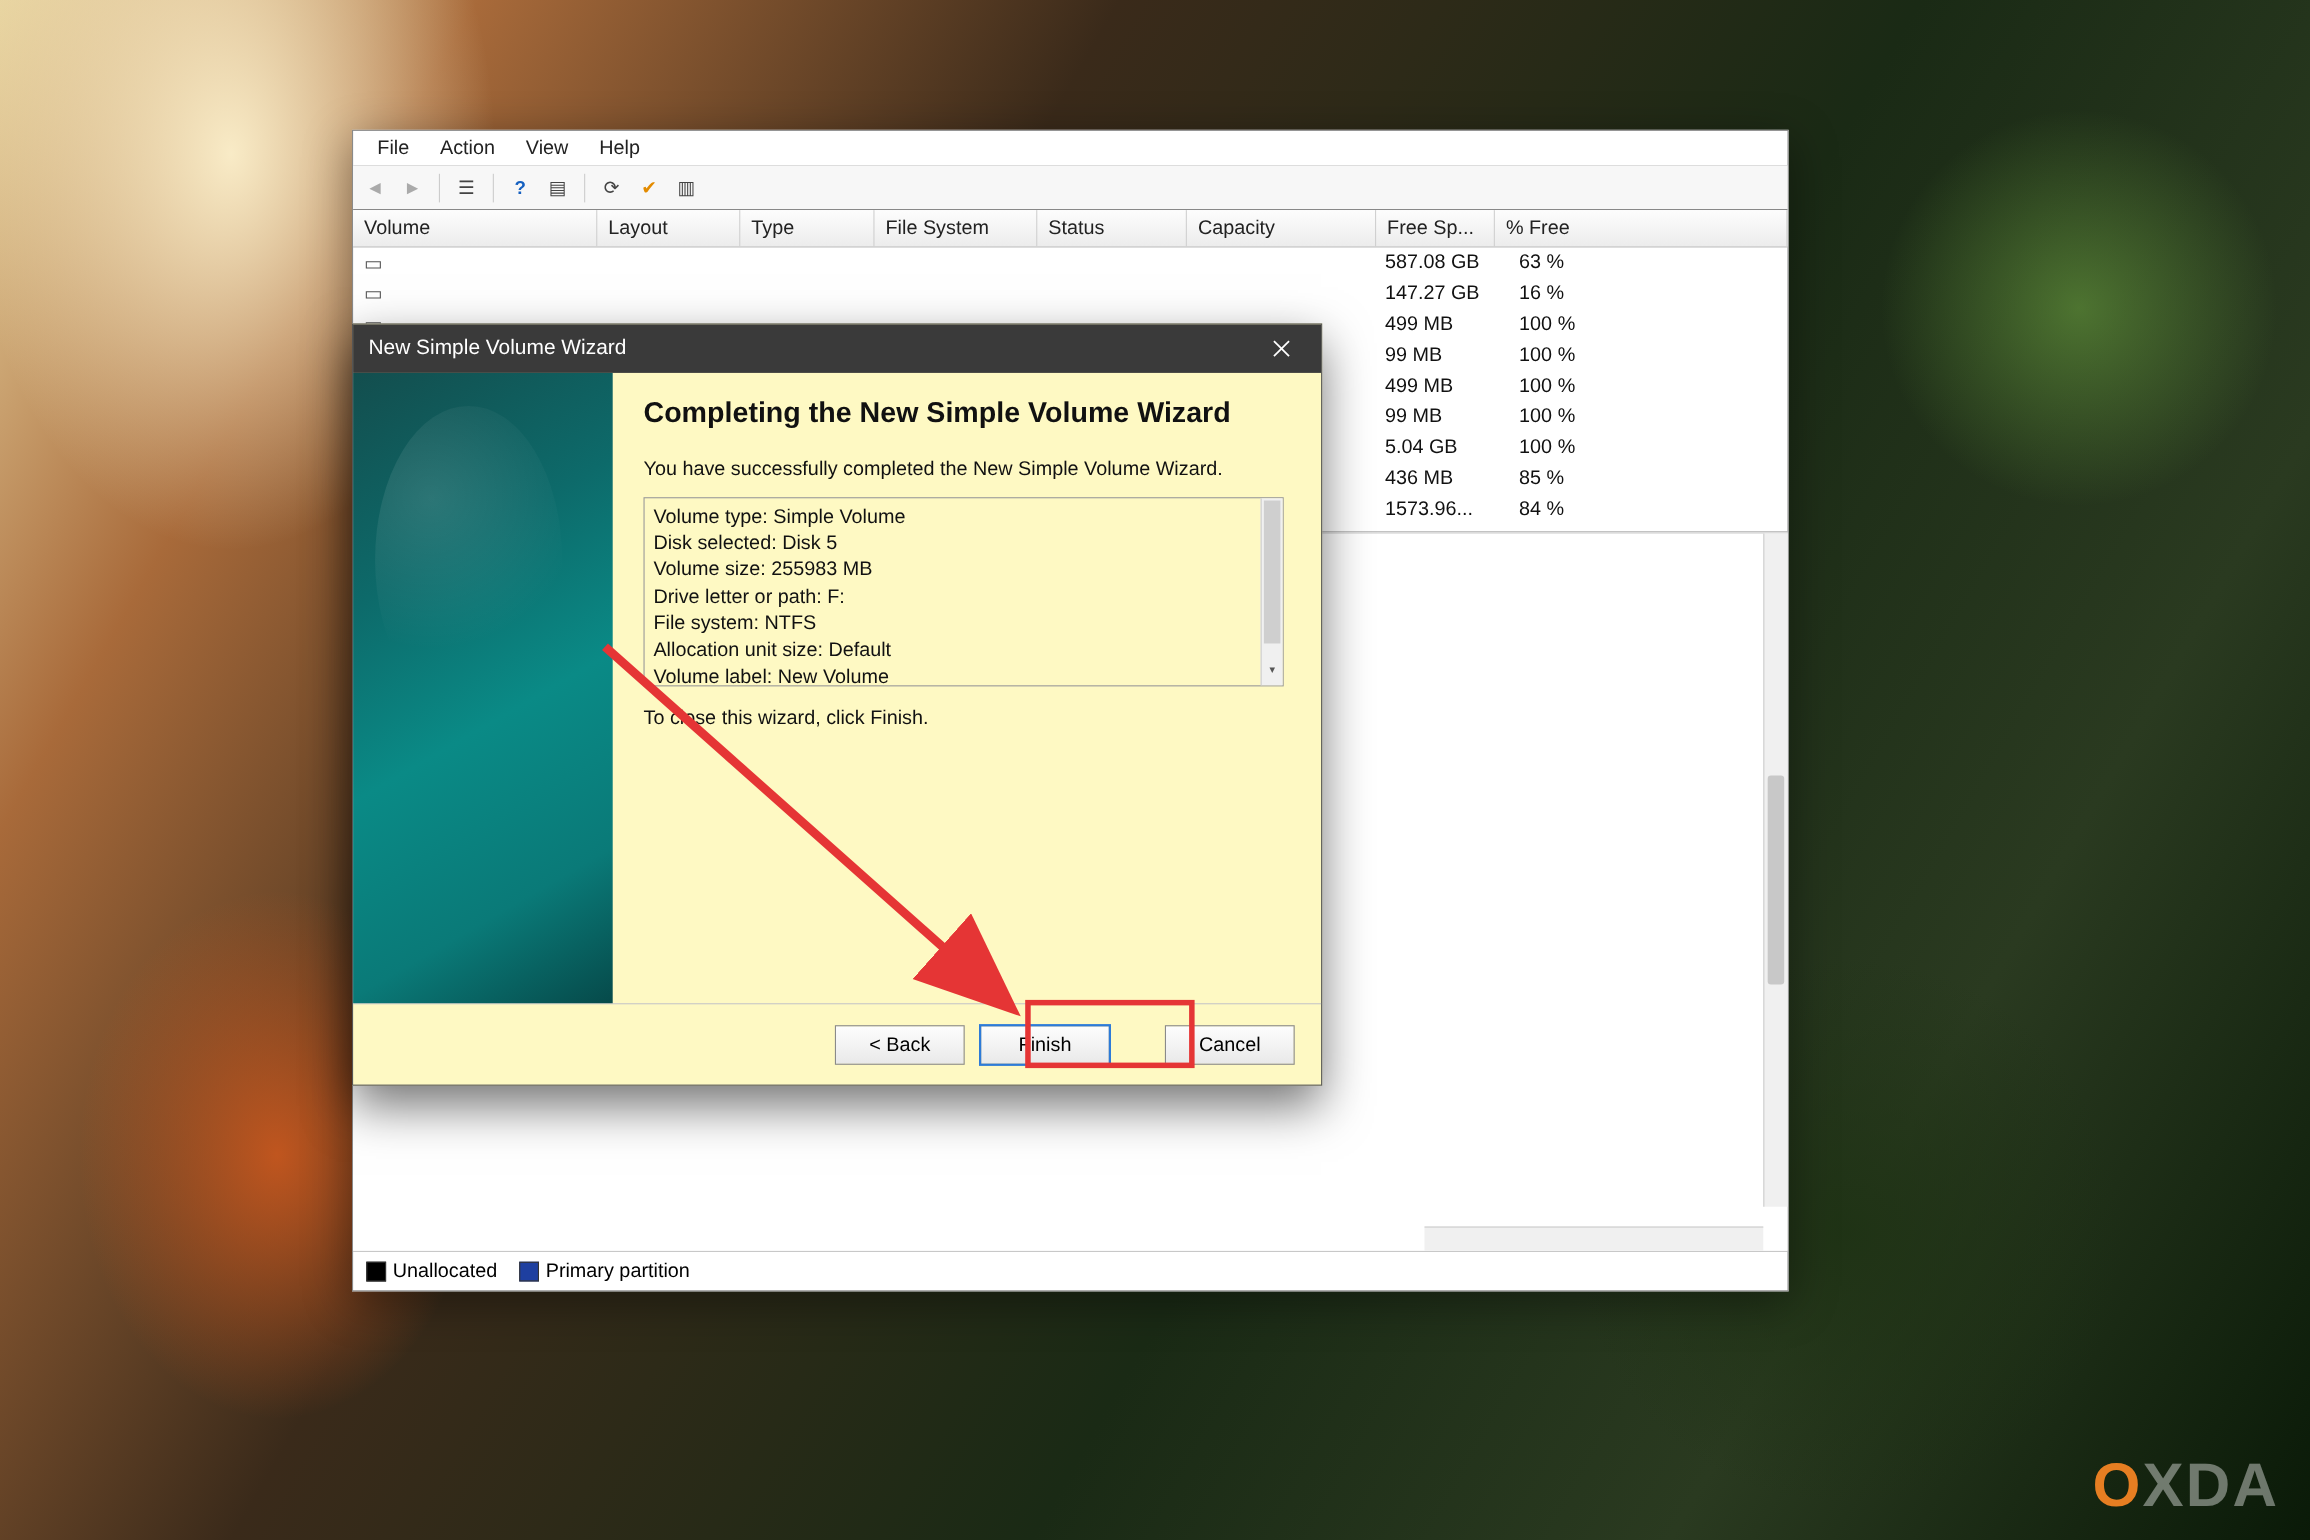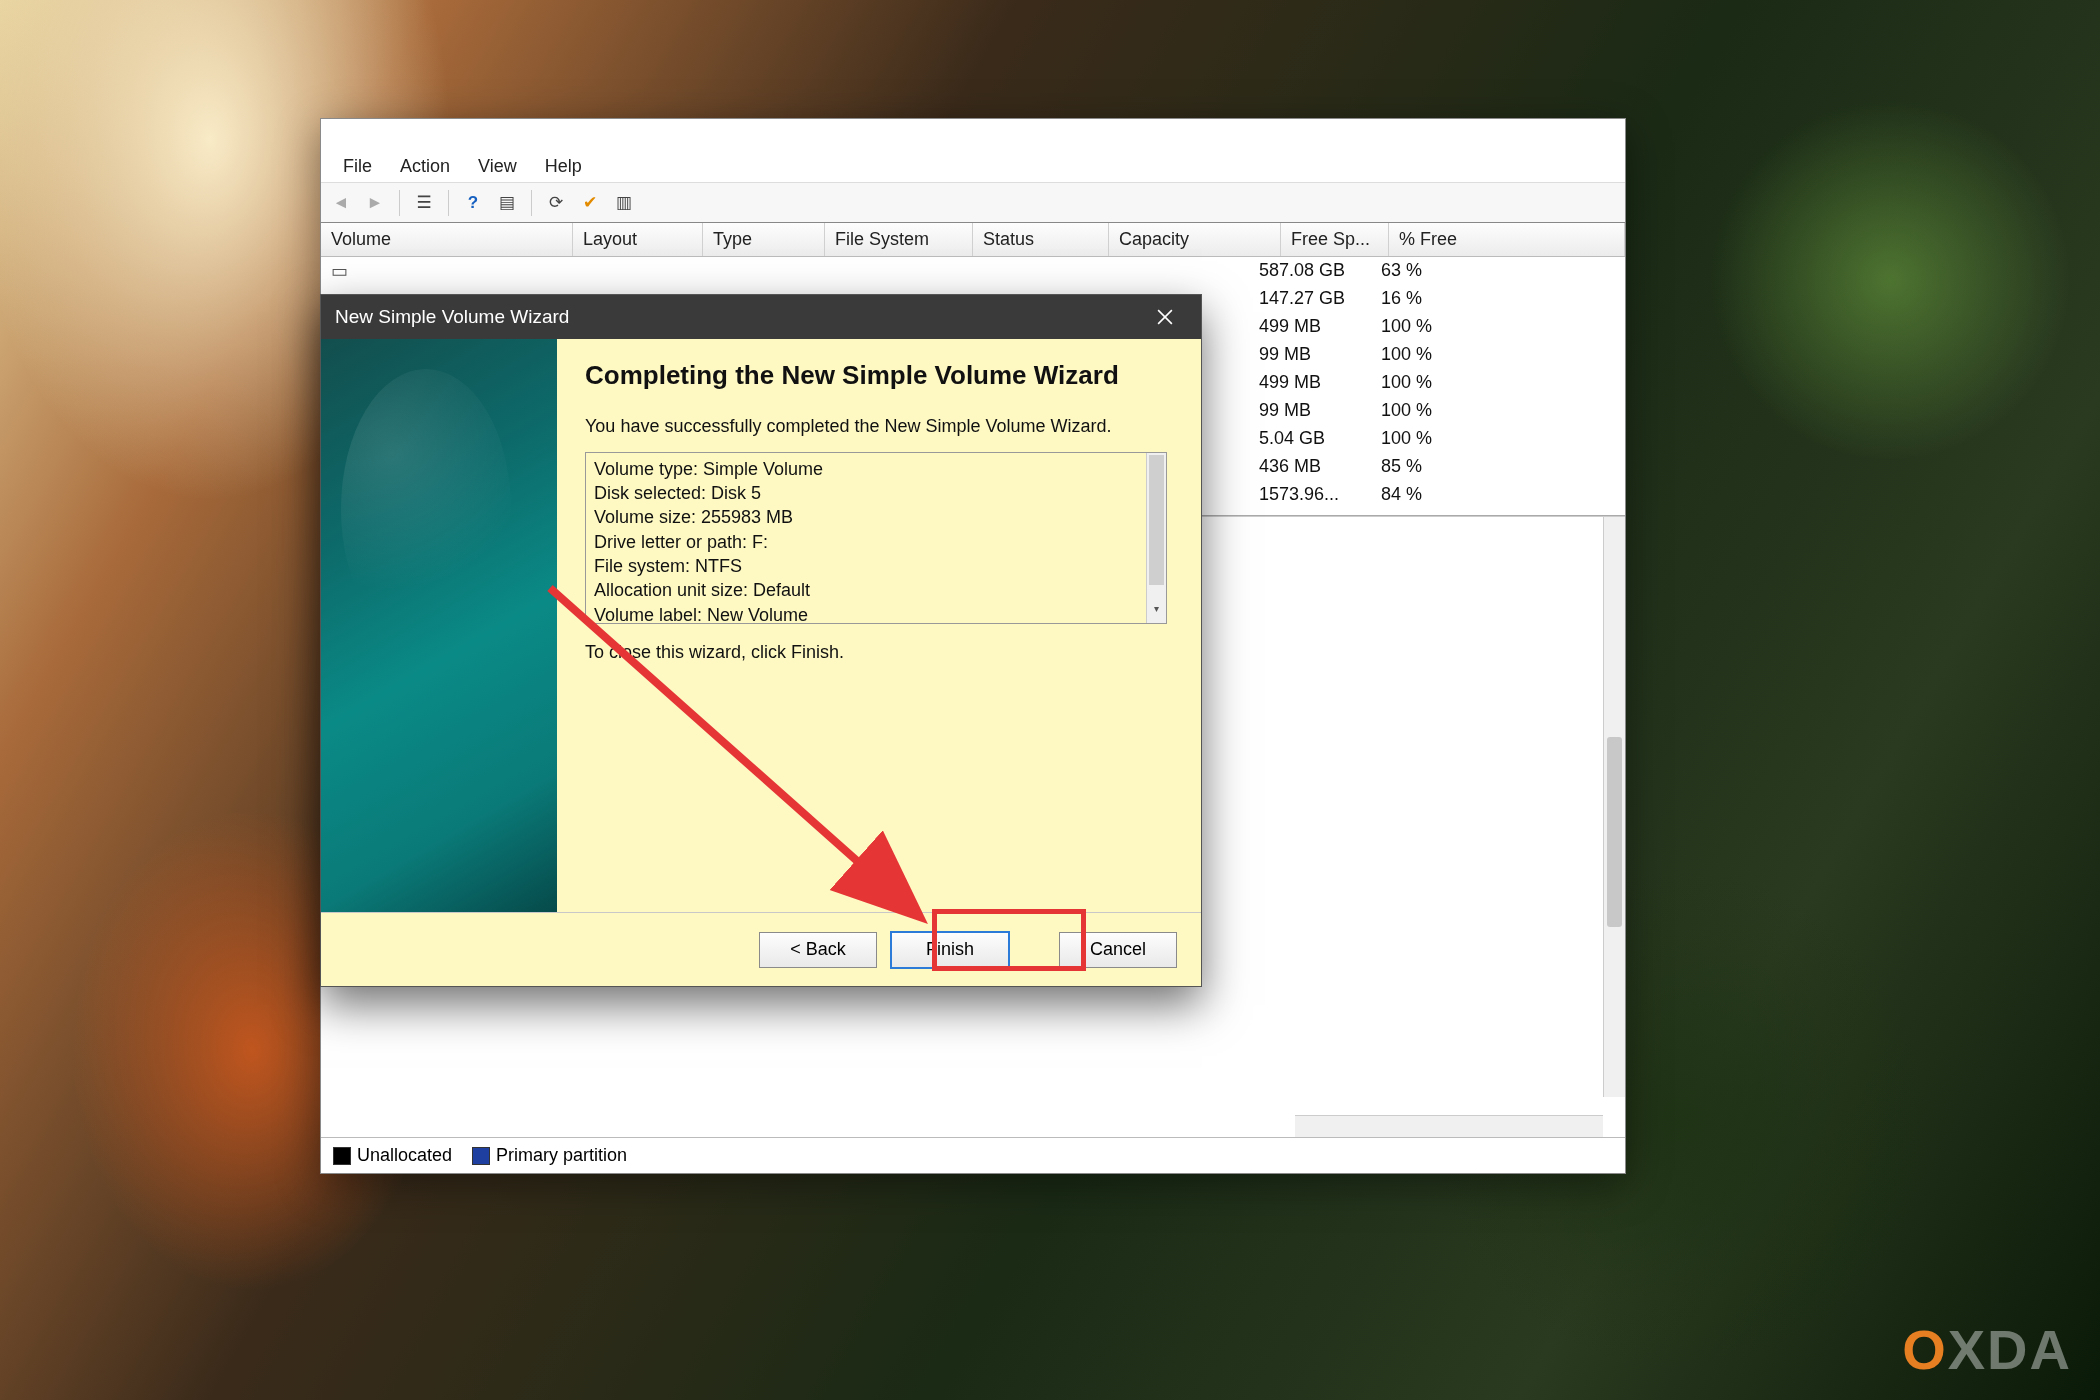--- a/index.html
+++ b/index.html
@@ -29,31 +29,31 @@
     display:flex; flex-direction:column;
   }
   .titlebar { height:48px; display:flex; align-items:center; padding:0 6px 0 10px; background:#fff; }
   .titlebar .app-icon { width:24px; height:24px; background:#d0d0d0; border:1px solid #888; margin-right:10px; position:relative; }
   .titlebar .app-icon::after { content:""; position:absolute; top:3px; left:3px; right:3px; height:5px; background:#555; }
   .titlebar .title { font-size:19px; color:#444; }
   .win-ctrls { margin-left:auto; display:flex; }
   .win-ctrl { width:62px; height:42px; display:flex; align-items:center; justify-content:center; color:#555; font-size:16px; }
   .win-ctrl svg { width:14px; height:14px; }
 
-  .menubar { height:32px; display:flex; align-items:center; padding:0 8px; font-size:18px; color:#222; border-bottom:1px solid #ddd;margin-top:32px; }
+  .menubar { height:32px; display:flex; align-items:center; padding:0 8px; font-size:18px; color:#222; border-bottom:1px solid #ddd; }
   .menubar .mitem { padding:3px 14px; }
   .toolbar { height:40px; display:flex; align-items:center; gap:6px; padding:0 6px; border-bottom:1px solid #888; background:#f7f7f7; }
   .tb-btn { width:28px; height:28px; display:flex; align-items:center; justify-content:center; font-size:17px; color:#444; border:1px solid transparent; }
   .tb-btn.disabled { color:#aaa; }
   .tb-sep { width:1px; height:26px; background:#ccc; margin:0 4px; }
 
   .vol-table { flex:0 0 auto; border-bottom:1px solid #aaa; }
   .vol-head { display:flex; background:linear-gradient(#fdfdfd,#ececec); border-bottom:1px solid #bbb; font-size:18px; color:#222; }
   .vh-cell { padding:6px 10px; border-right:1px solid #d0d0d0; }
-  .vh-0{width:252px} .vh-1{width:130px} .vh-2{width:122px} .vh-3{width:148px} .vh-4{width:136px} .vh-5{width:172px} .vh-6{width:108px} .vh-7{flex:1}
+  .vh-0{width:222px} .vh-1{width:130px} .vh-2{width:122px} .vh-3{width:148px} .vh-4{width:136px} .vh-5{width:172px} .vh-6{width:108px} .vh-7{flex:1}
   .vol-rows { height:258px; font-size:18px; color:#111; overflow:hidden; }
   .vol-row { display:flex; padding:3px 0; }
   .vc { padding:0 10px; overflow:hidden; white-space:nowrap; }
   .vc-icon { width:26px; text-align:center; color:#555; } 
   .vc-free{width:122px} .vc-pct{width:90px}
 
   .graph-area { flex:1; background:#fff; border-top:1px solid #ccc; position:relative; padding:14px; }
   .disk-row { display:flex; gap:0; height:130px; border:1px solid #888; }
   .disk-label { width:150px; border-right:1px solid #888; padding:8px 10px; font-size:17px; background:#f4f4f4; }
   .disk-label .di { width:22px; height:22px; background:#999; display:inline-block; vertical-align:middle; margin-right:6px;}

